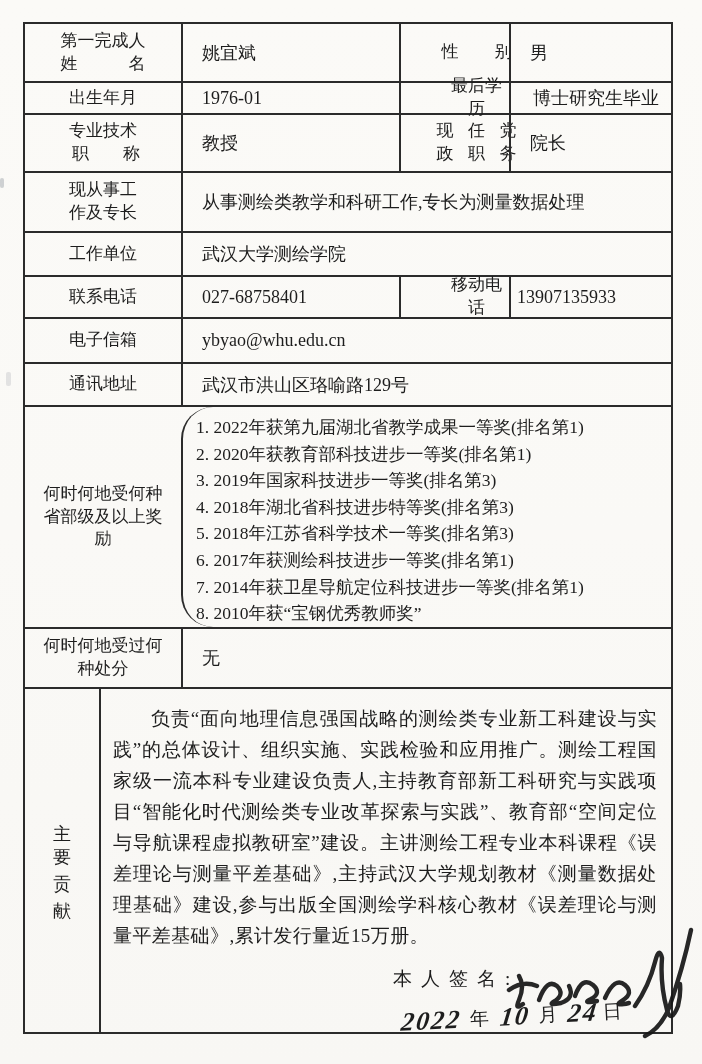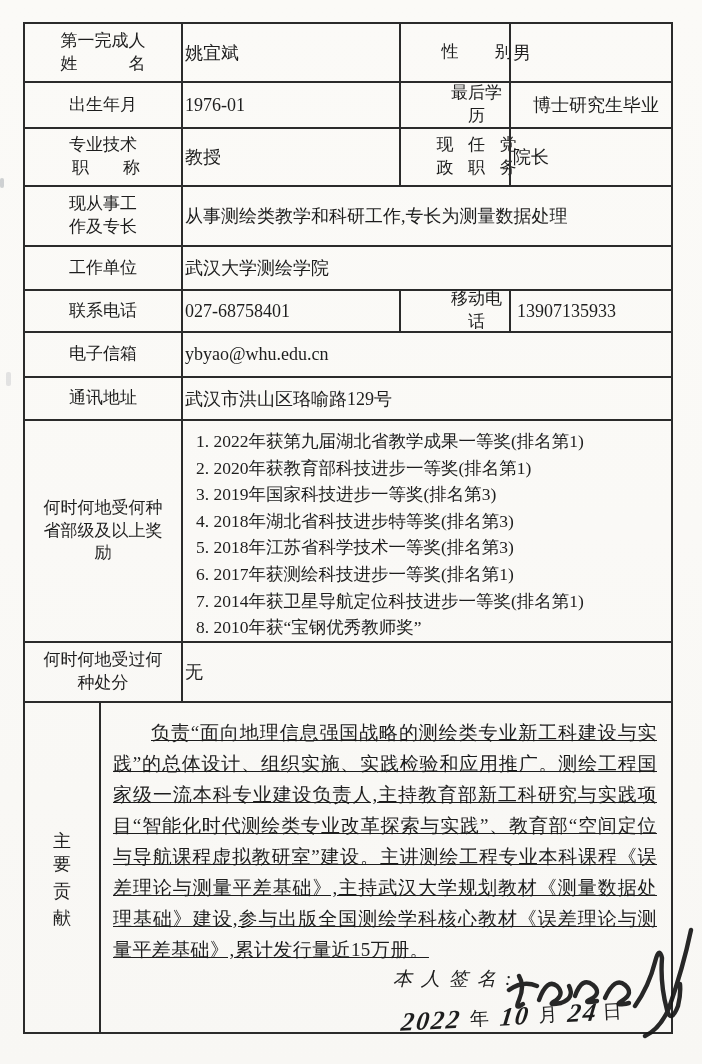--- a/index.html
+++ b/index.html
@@ -14,36 +14,36 @@
   .form{
     position:absolute;left:23px;top:22px;width:650px;height:1012px;
     border:2px solid #2b2b2b;display:flex;flex-direction:column;box-sizing:border-box;
   }
   .row{display:flex;flex:none;border-bottom:2px solid #2b2b2b;box-sizing:border-box;}
   .row.last{flex:1;border-bottom:none;}
   .cell{display:flex;flex-direction:column;align-items:center;justify-content:center;box-sizing:border-box;}
   .lbl{width:156px;flex:none;font-size:17px;line-height:1.35;text-align:center;}
   .lbl-narrow{width:74px;flex:none;}
   .bl{border-left:2px solid #2b2b2b;padding-left:43px;}
-  .val{flex:1;align-items:flex-start;justify-content:center;padding-left:2px;font-size:18px;}
+  .val{flex:1;align-items:flex-start;justify-content:center;padding-left:19px;font-size:18px;}
   .val-fixed{width:218px;flex:none;}
   .lbl2{width:110px;flex:none;font-size:17px;line-height:1.35;text-align:center;}
   .jl{text-align:justify;text-align-last:justify;display:block;}
   .w85{width:85px;} .w68{width:68px;margin-left:6px;} .w70{width:70px;} .w80{width:80px;}
-  .h1{height:59px}.h2{height:46px}.h3{height:58px}.h4{height:60px}.h5{height:44px}
+  .h1{height:59px}.h2{height:32px}.h3{height:58px}.h4{height:60px}.h5{height:44px}
   .h6{height:42px}.h7{height:45px}.h8{height:43px}.h9{height:222px}.h10{height:60px}
   .awards-cell{align-items:flex-start;justify-content:flex-start;padding:7px 6px 0 13px;}
   .award-line{font-size:17.5px;line-height:26.6px;white-space:nowrap;}
   .vert{writing-mode:vertical-lr;text-orientation:upright;font-size:18px;letter-spacing:26px;line-height:1;}
   .contrib{position:relative;flex:1;box-sizing:border-box;padding:14px 14px 0 12px;align-items:stretch;justify-content:flex-start;}
   .contrib-text{
     font-size:19px;line-height:31px;text-align:justify;text-indent:2em;
-    letter-spacing:.4px;margin:0;text-decoration:underline;
+    letter-spacing:.4px;margin:0;
   }
-  .sig-label{position:absolute;left:292px;bottom:40px;font-size:19px;letter-spacing:9px;white-space:nowrap;font-style:italic;}
+  .sig-label{position:absolute;left:292px;bottom:40px;font-size:19px;letter-spacing:9px;white-space:nowrap;}
   .date-line{position:absolute;left:300px;bottom:2px;font-size:19px;white-space:nowrap;transform:rotate(-3deg);}
   .hand{font-style:italic;font-weight:600;font-size:26px;letter-spacing:2px;display:inline-block;transform:skewX(-10deg);position:relative;top:2px;}
   .unit{margin:0 6px 0 4px;}
   .sig-svg{position:absolute;left:404px;bottom:-10px;overflow:visible;}
 </style>
 </head>
 <body>
 
 <div class="paper-tint"></div>
 <div class="scan-mark" style="left:0;top:178px;width:4px;height:10px;"></div>
@@ -150,21 +150,21 @@
       <span>武汉市洪山区珞喻路129号</span>
     </div>
   </div>
 
   <div class="row h9">
     <div class="cell lbl">
       <span>何时何地受何种</span>
       <span>省部级及以上奖</span>
       <span>励</span>
     </div>
-    <div class="cell bl awards-cell" style="flex:1;">
+    <div class="cell bl awards-cell" style="flex:1;border-radius:32px;">
       <div class="award-line">1. 2022年获第九届湖北省教学成果一等奖(排名第1)</div>
       <div class="award-line">2. 2020年获教育部科技进步一等奖(排名第1)</div>
       <div class="award-line">3. 2019年国家科技进步一等奖(排名第3)</div>
       <div class="award-line">4. 2018年湖北省科技进步特等奖(排名第3)</div>
       <div class="award-line">5. 2018年江苏省科学技术一等奖(排名第3)</div>
       <div class="award-line">6. 2017年获测绘科技进步一等奖(排名第1)</div>
       <div class="award-line">7. 2014年获卫星导航定位科技进步一等奖(排名第1)</div>
       <div class="award-line">8. 2010年获“宝钢优秀教师奖”</div>
     </div>
   </div>

